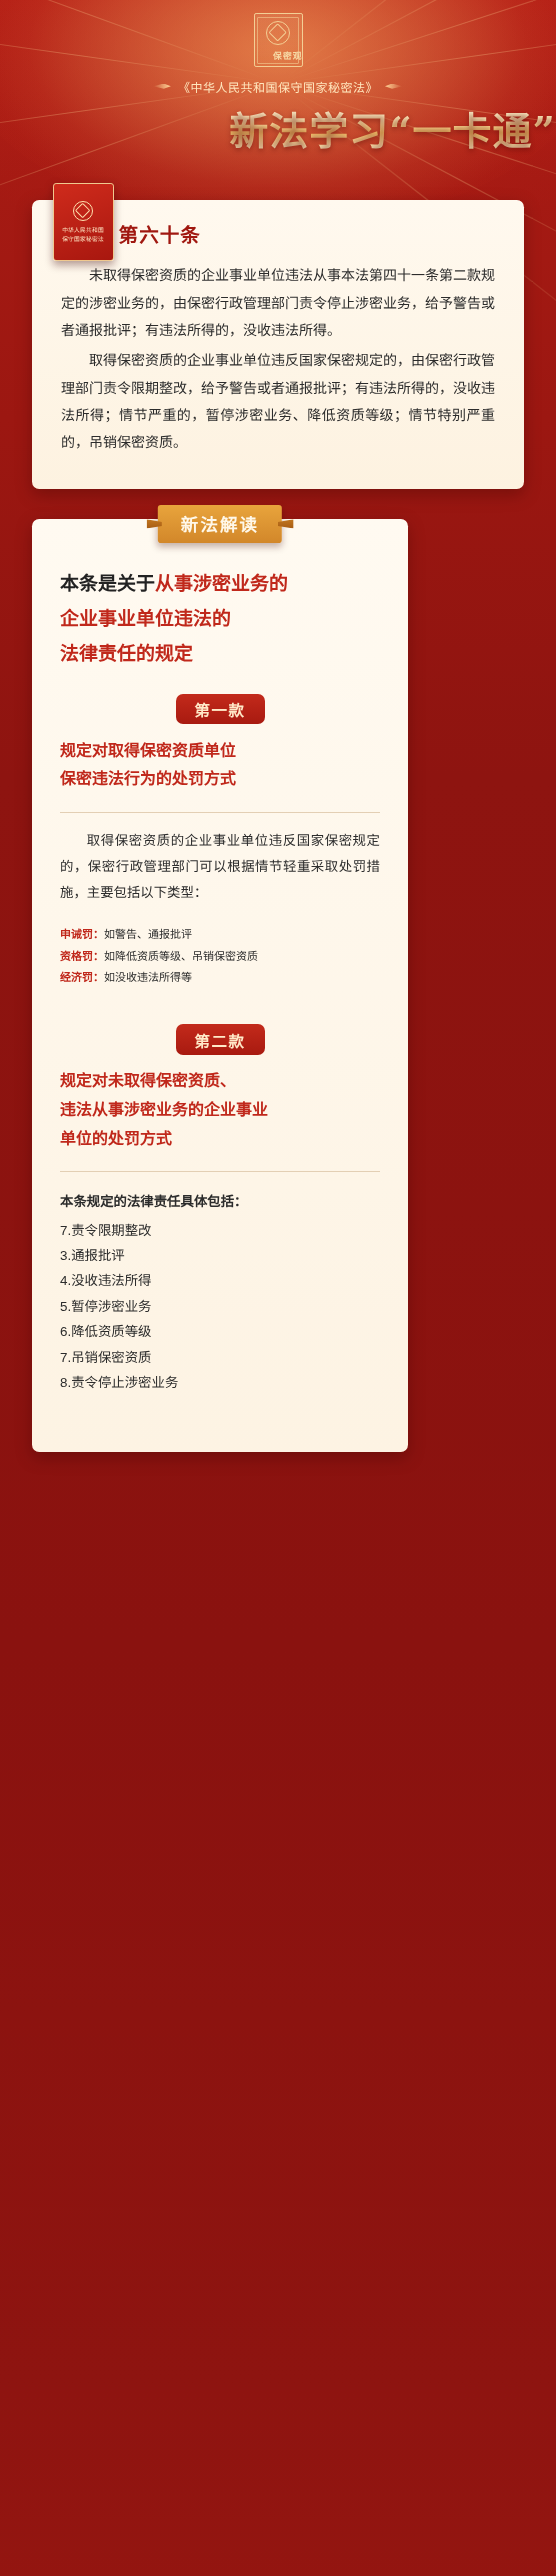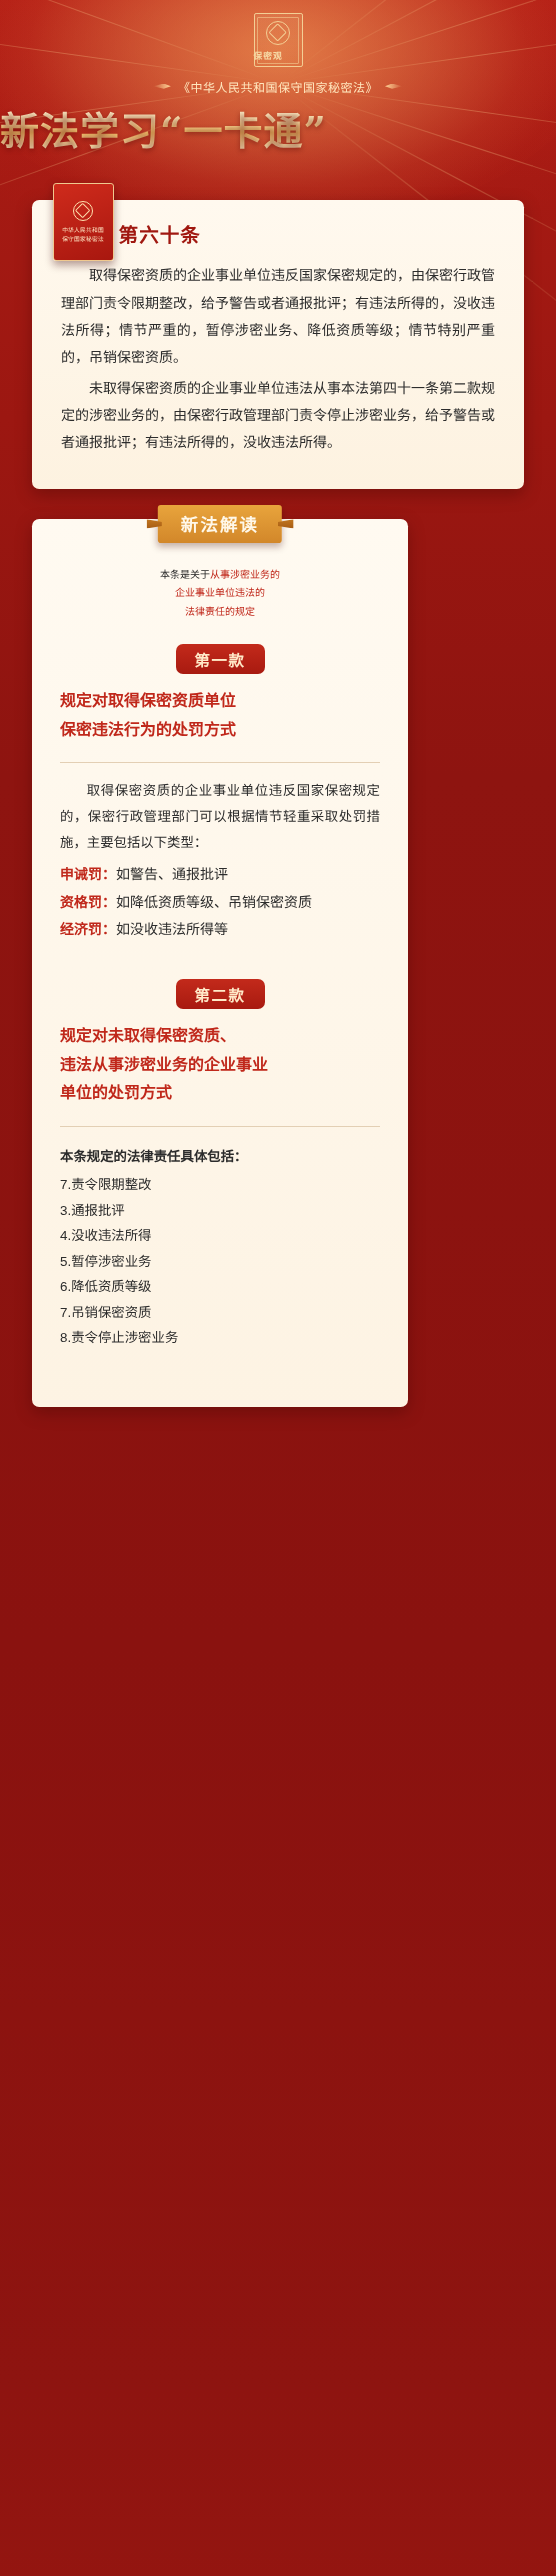--- a/index.html
+++ b/index.html
@@ -29,21 +29,21 @@
     transform-origin: 0 50%;
   }
   .glow-top {
     position: absolute; top: -134px; left: 50%; transform: translateX(-50%);
     width: 639px; height: 361px; border-radius: 50%;
     background: radial-gradient(ellipse at center, rgba(255,170,90,.45) 0%, rgba(210,60,30,.15) 55%, rgba(140,18,13,0) 75%);
     pointer-events: none;
   }
 
   
-  .header { position: relative; padding-top: 13.4px; text-align: left; }
+  .header { position: relative; padding-top: 13.4px; text-align: right; }
   .emblem {
     width: 49px; height: 54px; margin: 0 auto;
     position: relative;
   }
   .emblem .frame {
     position: absolute; inset: 0;
     border: 1px solid #f3cf95;
     border-radius: 2.1px;
     background: linear-gradient(180deg, rgba(255,225,180,.10), rgba(255,225,180,0));
   }
@@ -155,25 +155,24 @@
     white-space: nowrap;
   }
   .interp-title:before, .interp-title:after {
     content: ""; position: absolute; top: 50%; width: 15.5px; height: 9.3px; transform: translateY(-50%);
     background: linear-gradient(180deg, #c1761f, #a85d14);
   }
   .interp-title:before { left: -11.3px; clip-path: polygon(0 0, 100% 28%, 100% 72%, 0 100%); }
   .interp-title:after { right: -11.3px; clip-path: polygon(100% 0, 0 28%, 0 72%, 100% 100%); }
 
   .lead {
-    text-align: center;
-    font-size: 10px;
+    font-size: 19px;
     line-height: 1.85;
     color: #222;
-    font-weight: normal;
+    font-weight: bold;
   }
   .lead .hl { color: #c0281b; }
 
   .sec-label {
     margin: 23px auto 12.4px;
     width: 89px;
     background: linear-gradient(180deg, #c32a1b 0%, #a81a10 100%);
     color: #ffe9c8;
     font-size: 15.5px; font-weight: bold; letter-spacing: 1.5px;
     text-align: center;
@@ -183,21 +182,21 @@
   .sec-sub {
     font-size: 16px; line-height: 1.8; font-weight: bold; color: #c0281b;
   }
   .divider {
     width: 100%; height: 0.5px; background: #e3cfb4; margin: 17.5px 0 15.5px;
   }
   .para {
     font-size: 13.4px; line-height: 1.95; color: #2c2c2c; text-indent: 2em; text-align: justify;
   }
   .para + .para { margin-top: 4.1px; }
-  .kv { margin-top: 5px; font-size: 14px; line-height: 1.95; color: #2c2c2c; }
+  .kv { margin-top: 18px; font-size: 11px; line-height: 1.95; color: #2c2c2c; }
   .kv .k { color: #c0281b; font-weight: bold; }
   .list-title { margin-top: 17.5px; font-size: 13.4px; line-height: 1.9; color: #2c2c2c; font-weight: bold; }
   .list { margin-top: 3.1px; }
   .list li {
     list-style: none;
     font-size: 13.4px; line-height: 1.9; color: #2c2c2c;
   }
   .bottom-space { height: 20.6px; }
 </style>
 </head>
@@ -245,22 +244,22 @@
       <div class="card-badge">
         <div class="badge-book">
           <div class="bseal"></div>
           <div class="btxt">中华人民共和国
 保守国家秘密法</div>
         </div>
         <div class="article-no">第六十条</div>
       </div>
 
       <div class="article-body">
+        <p>未取得保密资质的企业事业单位违法从事本法第四十一条第二款规定的涉密业务的，由保密行政管理部门责令停止涉密业务，给予警告或者通报批评；有违法所得的，没收违法所得。</p>
         <p>取得保密资质的企业事业单位违反国家保密规定的，由保密行政管理部门责令限期整改，给予警告或者通报批评；有违法所得的，没收违法所得；情节严重的，暂停涉密业务、降低资质等级；情节特别严重的，吊销保密资质。</p>
-        <p>未取得保密资质的企业事业单位违法从事本法第四十一条第二款规定的涉密业务的，由保密行政管理部门责令停止涉密业务，给予警告或者通报批评；有违法所得的，没收违法所得。</p>
       </div>
     </div>
   </div>
 
   <div class="interp-wrap">
     <div class="interp-card">
 
       <div class="interp-title">新法解读</div>
 
       <div class="lead">

